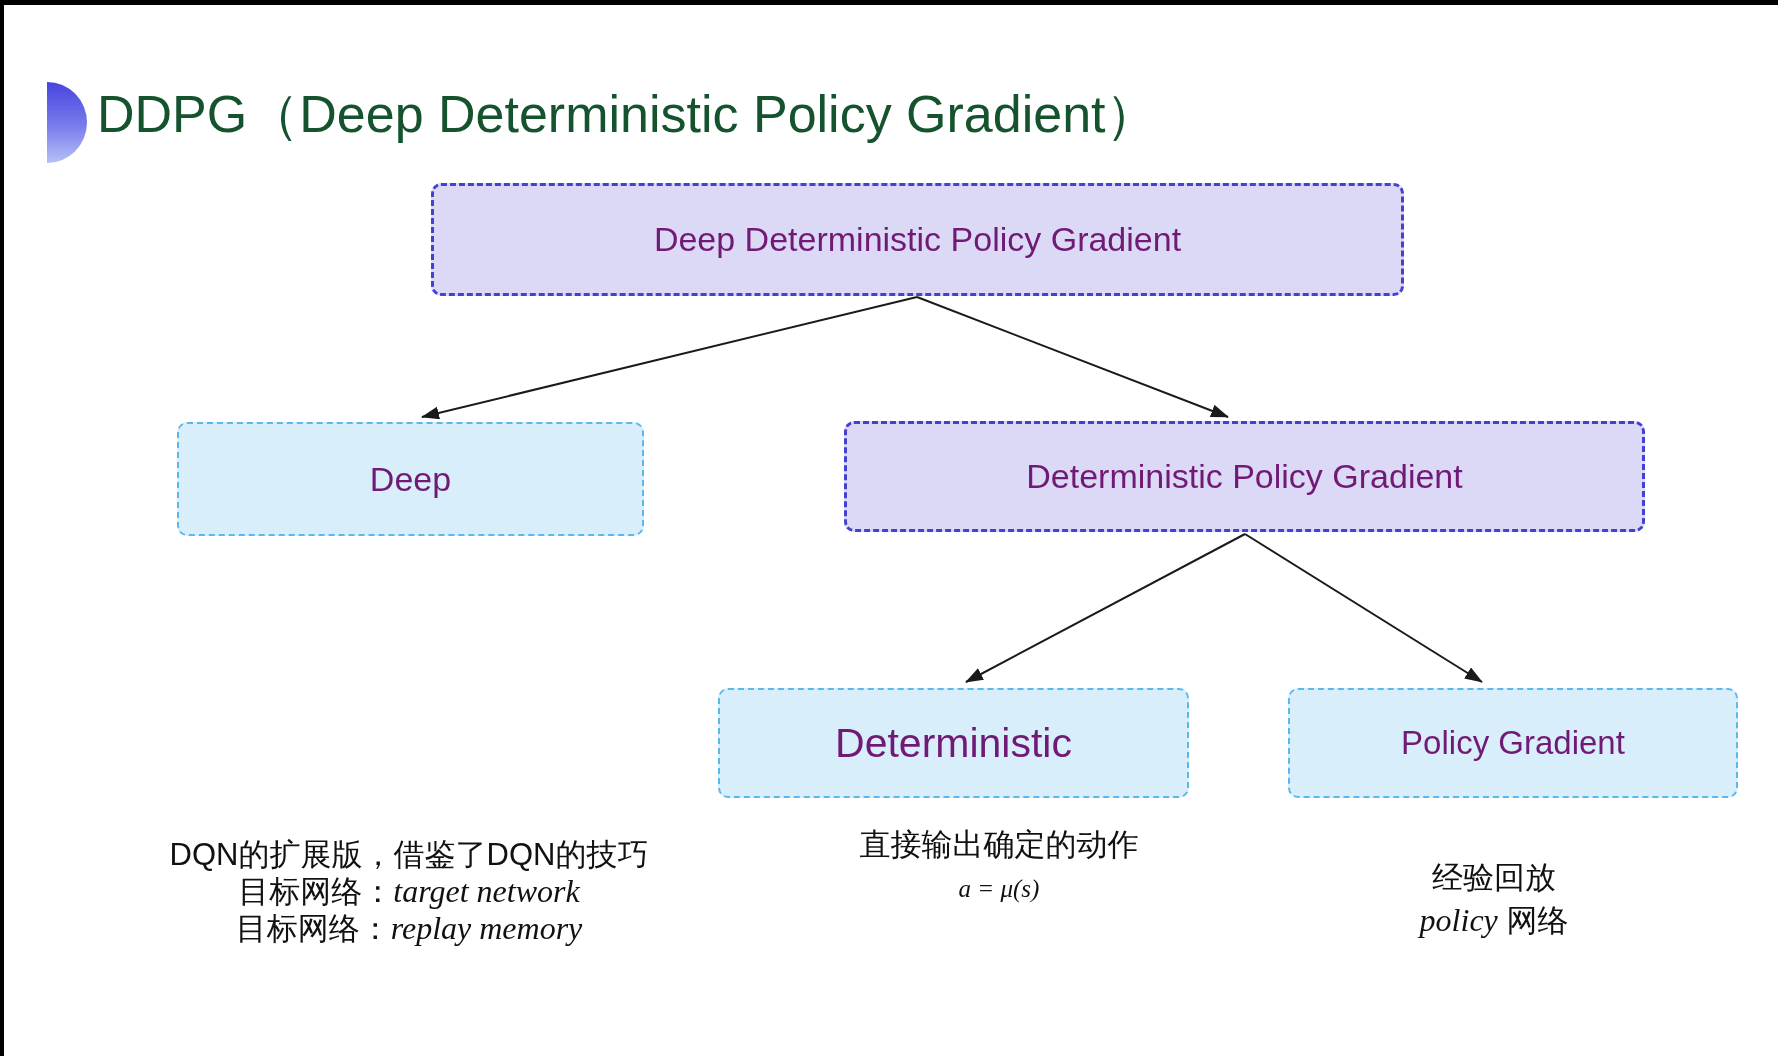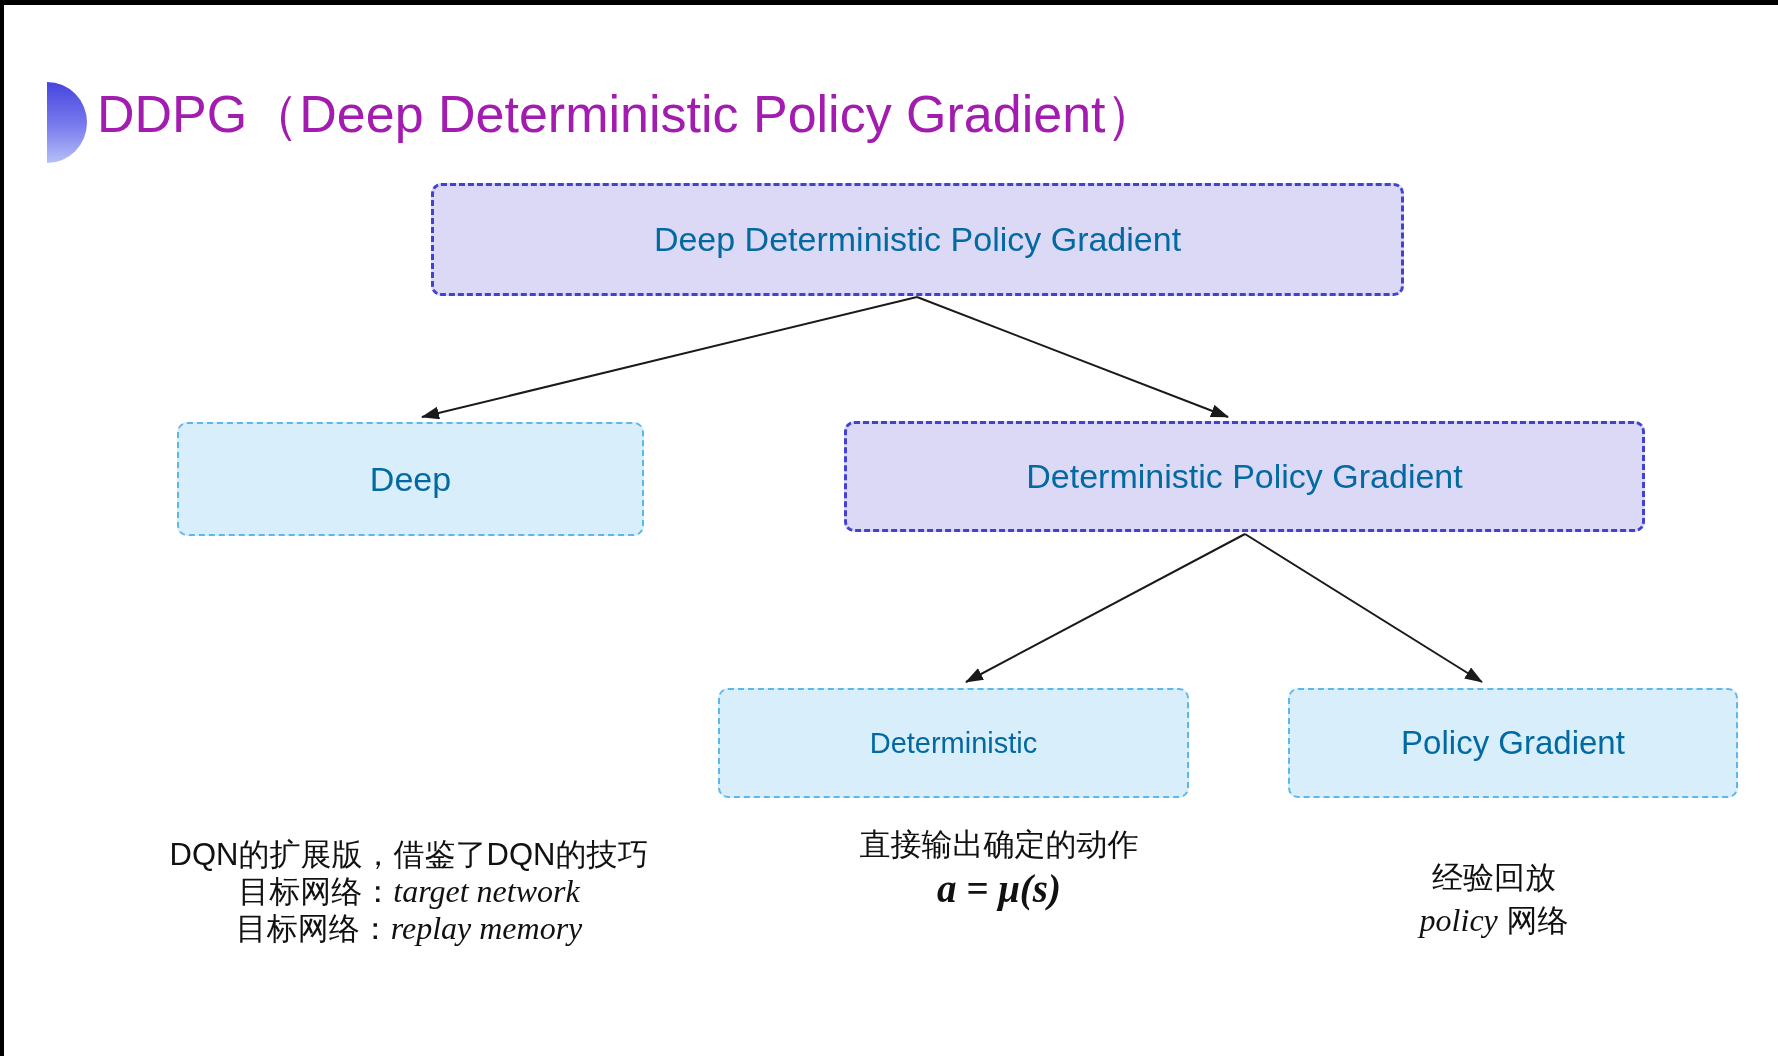--- a/index.html
+++ b/index.html
@@ -9,50 +9,50 @@
     box-sizing:border-box; overflow:hidden;
     font-family:"Liberation Sans", sans-serif;
   }
   .accent-bullet {
     position:absolute; left:43px; top:77px; width:40px; height:81px;
     background:linear-gradient(to bottom, #4644de 0%, #7a7ded 55%, #b6c0f6 100%);
     border-radius:0 100% 100% 0 / 0 50% 50% 0;
   }
   .slide-title {
     position:absolute; left:93px; top:74px; height:70px;
-    font-size:52px; line-height:70px; color:#a21caf; white-space:nowrap;
+    font-size:52px; line-height:70px; color:#14532d; white-space:nowrap;
   }
   .node {
     position:absolute; display:flex; align-items:center; justify-content:center;
-    border-radius:10px; font-size:34px; color:#0369a1; box-sizing:border-box;
+    border-radius:10px; font-size:34px; color:#701a75; box-sizing:border-box;
     text-align:center; white-space:nowrap;
   }
   .node.purple { background:#dcd9f7; border:3px dashed #4141d3; }
   .node.cyan   { background:#d9eefb; border:2px dashed #5cb8e8; }
   .node-root { left:427px; top:178px; width:973px; height:113px; }
   .node-deep { left:173px; top:417px; width:467px; height:114px; }
   .node-dpg  { left:840px; top:416px; width:801px; height:111px; }
-  .node-det  { left:714px; top:683px; width:471px; height:110px; font-size:29px; }
+  .node-det  { left:714px; top:683px; width:471px; height:110px; font-size:41px; }
   .node-pg   { left:1264px; top:683px; width:450px; height:110px; font-size:33px;margin-left:20px; }
   .connectors { position:absolute; left:0; top:0; width:1778px; height:1056px; pointer-events:none; }
   .note {
     position:absolute; display:flex; flex-direction:column; align-items:center;
     color:#111; text-align:center;
   }
   .note-deep  { left:110px; top:832px; width:590px; }
   .note-det   { left:817px; top:822px; width:356px; gap:8px; }
   .note-pg    { left:1340px; top:855px; width:300px; gap:6px; }
   .cjk  { font-size:31px; line-height:36px; white-space:nowrap; }
   .term {
     font-family:"Liberation Serif", serif; font-style:italic;
     font-size:32px; line-height:36px;
   }
   .formula {
     font-family:"Liberation Serif", serif; font-style:italic;
-    font-size:39px; line-height:36px; white-space:nowrap;font-weight:bold;
+    font-size:25px; line-height:36px; white-space:nowrap;
   }
 </style>
 </head>
 <body>
 
 <div class="canvas">
 
   <div class="accent-bullet"></div>
 
   <div class="slide-title">DDPG（Deep Deterministic Policy Gradient）</div>

